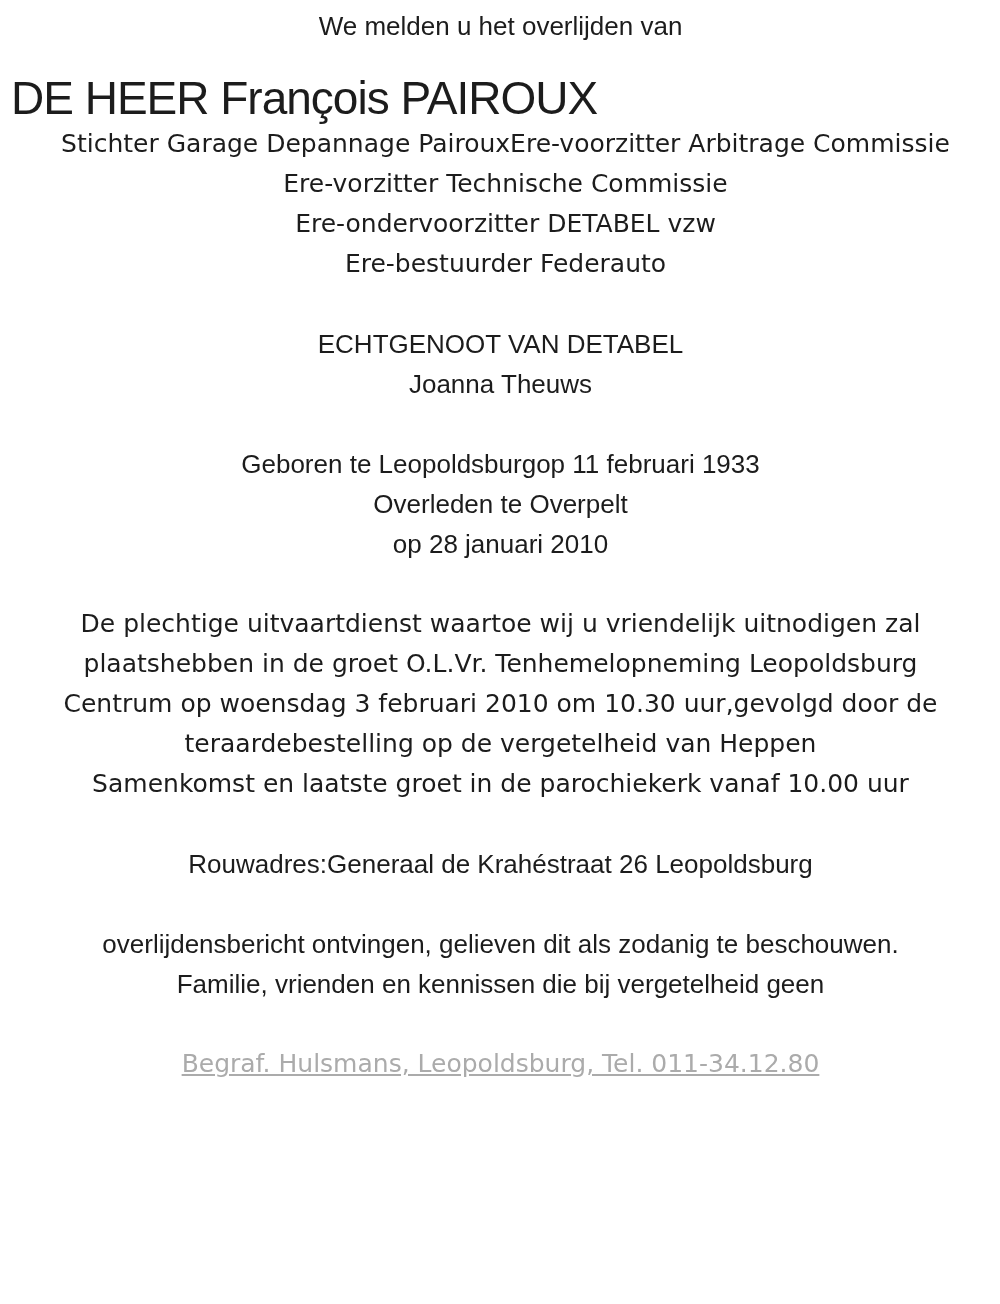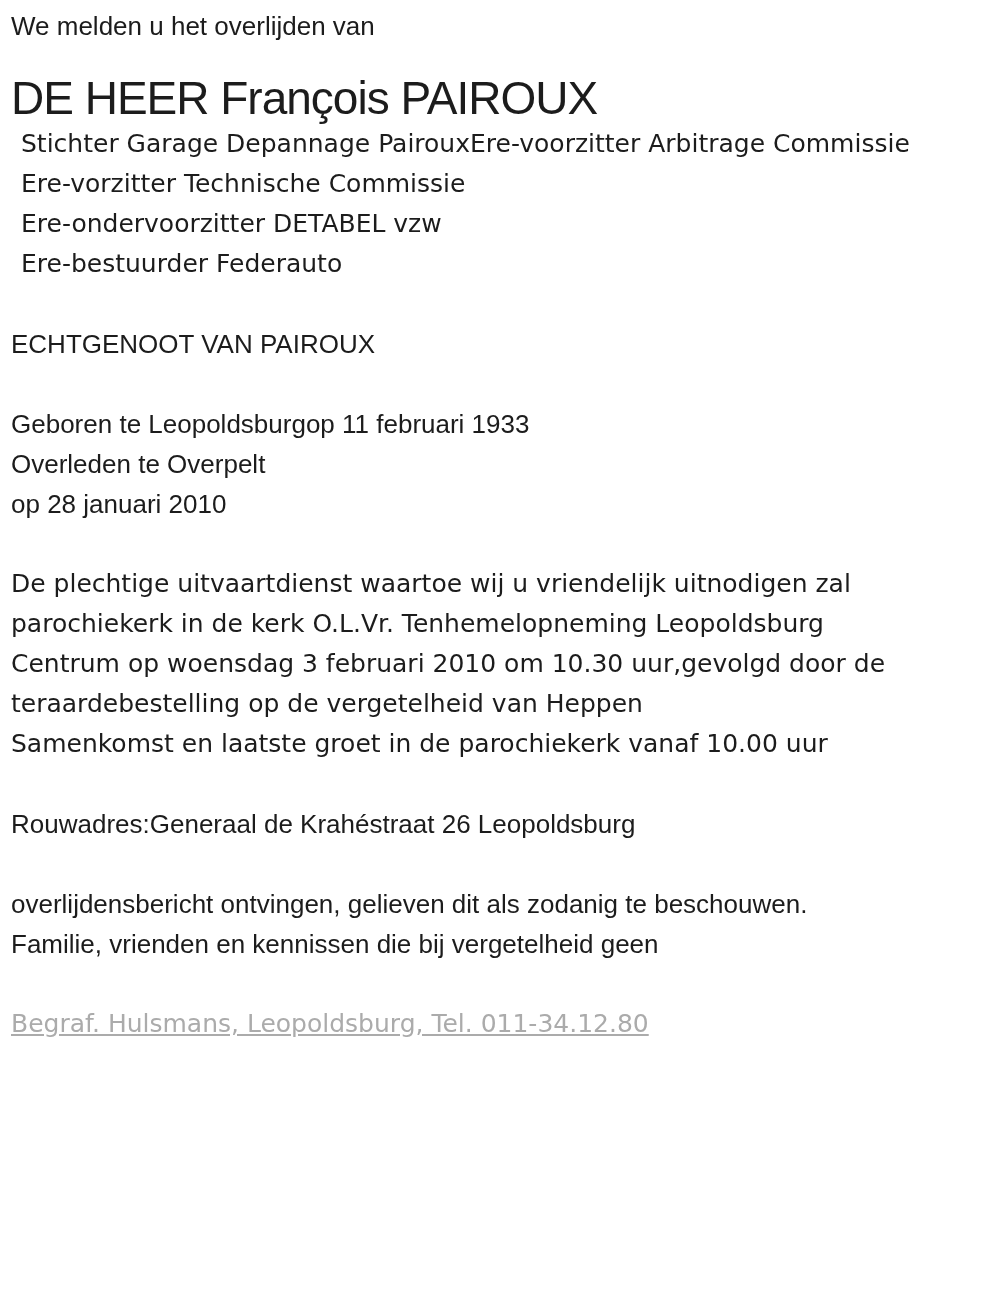--- a/index.html
+++ b/index.html
@@ -19,20 +19,21 @@
     color: var(--text);
   }
   
   .fa { font-family: "Liberation Sans", sans-serif; }
   
   .fb { font-family: "DejaVu Sans", sans-serif; }
   .line {
     font-size: 26px;
     line-height: 40px;
     white-space: nowrap;
+    text-align: center;
   }
   .fb .line, .line.fb { font-size: 25px; }
   h1.name {
     font-size: 46px;
     line-height: 52px;
     font-weight: normal;
     letter-spacing: -1px;
     margin-top: 26px;
     color: var(--text);
     white-space: nowrap;
@@ -51,32 +52,33 @@
   <h1 class="name fa">DE HEER François PAIROUX</h1>
 
   <div class="block no-gap fb">
     <div class="line">Stichter Garage Depannage PairouxEre-voorzitter Arbitrage Commissie</div>
     <div class="line">Ere-vorzitter Technische Commissie</div>
     <div class="line">Ere-ondervoorzitter DETABEL vzw</div>
     <div class="line">Ere-bestuurder Federauto</div>
   </div>
 
   <div class="block fa">
-    <div class="line">ECHTGENOOT VAN PAIROUX</div>
+    <div class="line">ECHTGENOOT VAN DETABEL</div>
+    <div class="line">Joanna Theuws</div>
   </div>
 
   <div class="block fa">
     <div class="line">Geboren te Leopoldsburgop 11 februari 1933</div>
     <div class="line">Overleden te Overpelt</div>
     <div class="line">op 28 januari 2010</div>
   </div>
 
   <div class="block fb">
     <div class="line">De plechtige uitvaartdienst waartoe wij u vriendelijk uitnodigen zal</div>
-    <div class="line">parochiekerk in de kerk O.L.Vr. Tenhemelopneming Leopoldsburg</div>
+    <div class="line">plaatshebben in de groet O.L.Vr. Tenhemelopneming Leopoldsburg</div>
     <div class="line">Centrum op woensdag 3 februari 2010 om 10.30 uur,gevolgd door de</div>
     <div class="line">teraardebestelling op de vergetelheid van Heppen</div>
     <div class="line">Samenkomst en laatste groet in de parochiekerk vanaf 10.00 uur</div>
   </div>
 
   <div class="block fa">
     <div class="line">Rouwadres:Generaal de Krahéstraat 26 Leopoldsburg</div>
   </div>
 
   <div class="block fa">

